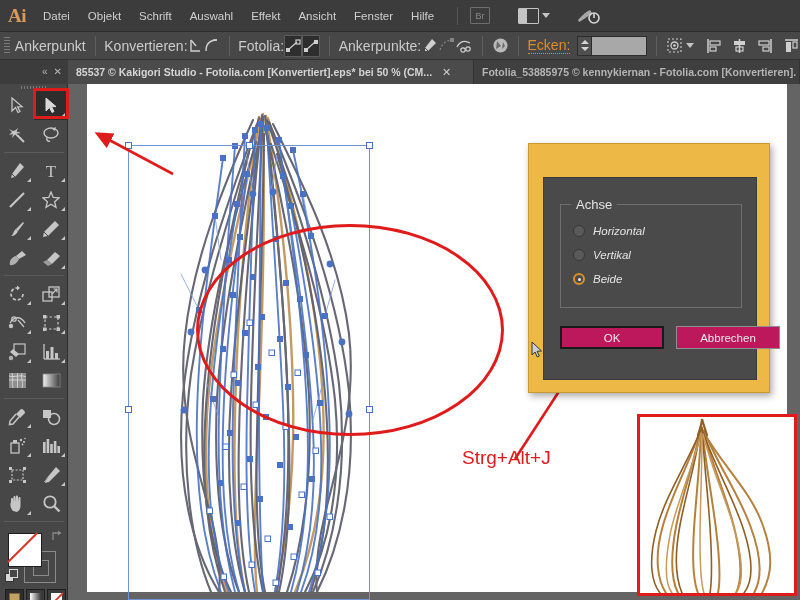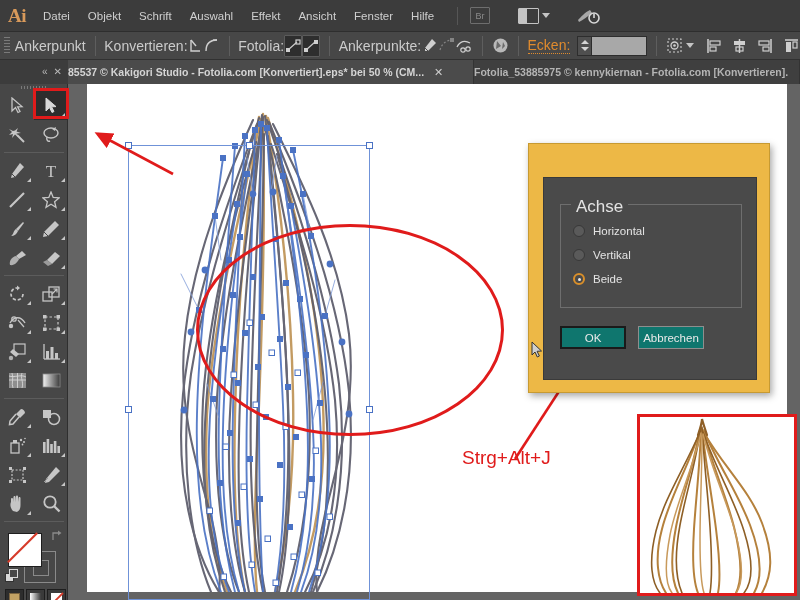--- a/index.html
+++ b/index.html
@@ -93,21 +93,21 @@
   }
   .panelctl {
     position: absolute; left: 0; top: 0; width: 68px; height: 24px;
     background: #3c3c3c; display: flex; align-items: center;
     justify-content: flex-end; gap: 6px; padding-right: 6px;
   }
   .pc-btn { color: #b9b9b9; font-size: 10px; line-height: 1; }
   .tab {
     position: absolute; top: 0; height: 24px;
     background: #4b4b4b; display: flex; align-items: center;
-    padding: 0 0; gap: 10px; border-right: 1px solid #333;
+    padding: 0 8px; gap: 10px; border-right: 1px solid #333;
   }
   .tab.active { background: #4b4b4b; }
   .tab-title { color: #d5d5d5; font-size: 10.5px; font-weight: bold; white-space: nowrap; }
   .tab-close { color: #cfcfcf; font-size: 11px; }
 
   
   .toolpanel {
     position: absolute; left: 0; top: 84px; width: 68px; height: 516px;
     background: #474747; border-right: 1px solid #2f2f2f;
   }
@@ -214,42 +214,42 @@
     background: #4a4a4a; border: 1px solid #3a3a3a;
   }
   .fieldset {
     position: absolute; left: 16px; top: 26px;
     width: 182px; height: 104px;
     border: 1px solid #6e6e6e;
   }
   .fs-legend {
     position: absolute; left: 10px; top: -8px;
     background: #4a4a4a; padding: 0 5px;
-    color: #e3e3e3; font-size: 17px;
+    color: #e3e3e3; font-size: 13px;
   }
   .radio-row {
     display: flex; align-items: center; gap: 8px;
-    padding-left: 12px; height: 24px;
+    padding-left: 12px; height: 24px; font-style: italic;
   }
   .radio {
     width: 12px; height: 12px; border-radius: 50%;
     background: #5a5a5a; border: 1px solid #383838; flex: none;
   }
   .radio.checked { background: #4a4a4a; border: 2px solid #d98f2a; position: relative;}
   .radio.checked::after {
     content: ""; position: absolute; left: 2.5px; top: 2.5px;
     width: 3px; height: 3px; border-radius: 50%; background: #eaeaea;
   }
   .radio-label { color: #e3e3e3; font-size: 11.5px; }
   .btn-row {
     position: absolute; left: 16px; top: 148px;
     display: flex; gap: 12px;
   }
   .dlg-btn {
-    width: 66px; height: 23px; background: #0f766e;
+    width: 104px; height: 23px; background: #be185d;
     border: 1px solid #8e8e8e; color: #eaeaea; font-size: 11.5px;
     display: flex; align-items: center; justify-content: center;
   }
   .dlg-btn.default { border: 2px solid #1a1a1a; }
   .cursor-arrow { position: absolute; left: 531px; top: 341px; }
 </style>
 </head>
 <body>
 
 <div id="app">

